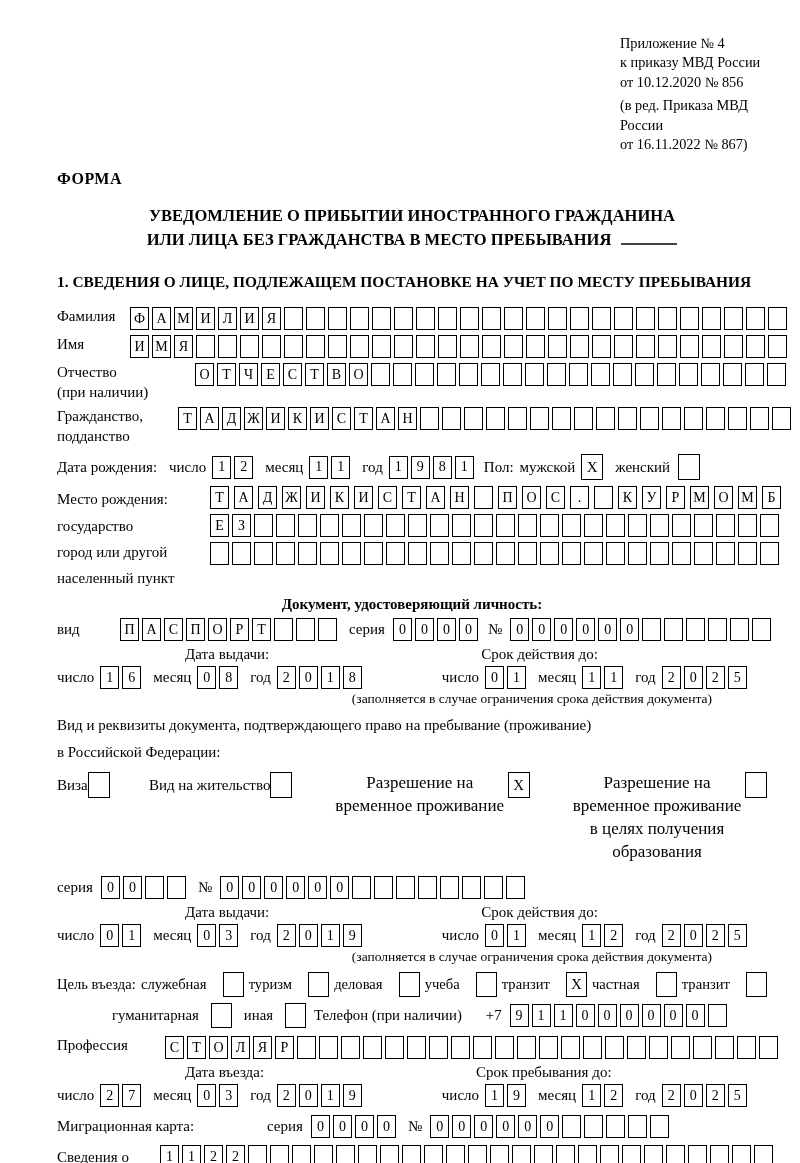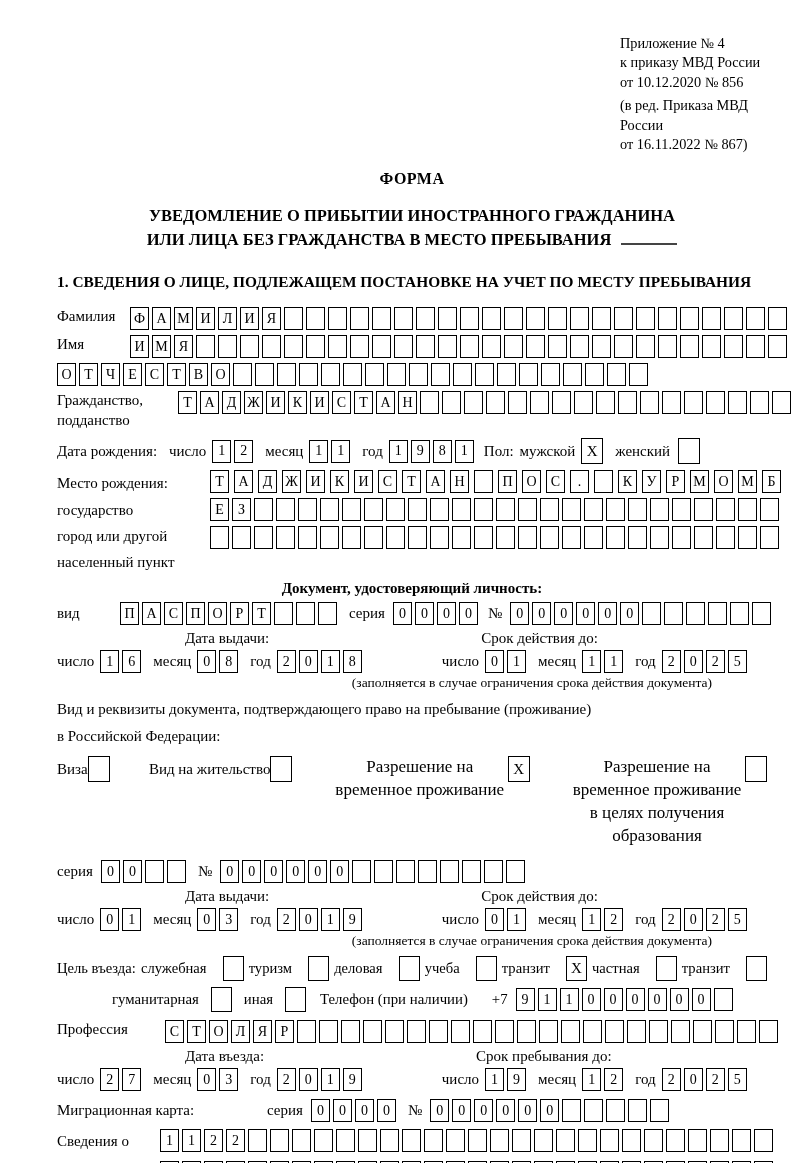--- a/index.html
+++ b/index.html
@@ -1,21 +1,21 @@
 <!DOCTYPE html>
 <html><head>
 <meta charset="utf-8">
 <style>
   html,body{margin:0;padding:0;background:#fff;}
   body{width:800px;height:1163px;font-family:"Liberation Serif",serif;color:#000;overflow:hidden;}
   .page{box-sizing:border-box;width:800px;height:1163px;padding:34px 33px 0 57px;border-radius:13px;}
 
   .appendix{margin-left:563px;font-size:14.3px;line-height:1.36;}
   .amendment{margin-top:4px;}
-  .forma{text-align:center;font-weight:bold;font-size:16px;margin-top:15px;letter-spacing:.5px;}
+  .forma{text-align:left;font-weight:bold;font-size:16px;margin-top:15px;letter-spacing:.5px;}
 
   .title{text-align:center;font-weight:bold;font-size:16.5px;line-height:1.45;margin-top:16px;}
   .tunder{display:inline-block;width:56px;border-bottom:2px solid #444;margin-left:10px;}
 
   .sech{font-weight:bold;font-size:15.4px;margin:22px 0 16px;}
 
   .frow{display:flex;align-items:flex-start;margin-bottom:5px;}
   .frow.center{align-items:center;}
   .flabel{font-size:15px;line-height:1.3;flex-shrink:0;}
   .w73{width:73px}.w138{width:138px}.w121{width:121px}.w153{width:153px}
@@ -146,20 +146,24 @@
         <span class="cell"></span>
         <span class="cell"></span>
         <span class="cell"></span>
         <span class="cell"></span>
         <span class="cell"></span>
         <span class="cell"></span>
       </div>
   </div>
 
   <div class="frow">
+    <div class="flabel w138">
+      <div>Отчество</div>
+      <div>(при наличии)</div>
+    </div>
     <div class="cells">
         <span class="cell">О</span>
         <span class="cell">Т</span>
         <span class="cell">Ч</span>
         <span class="cell">Е</span>
         <span class="cell">С</span>
         <span class="cell">Т</span>
         <span class="cell">В</span>
         <span class="cell">О</span>
         <span class="cell"></span>
@@ -553,21 +557,21 @@
         <span>транзит</span>
         <span class="cbox cboxS"></span>
       </span>
   </div>
 
   <div class="purpose2">
     <span>гуманитарная</span>
     <span class="cbox cboxS ml12"></span>
     <span class="ml12">иная</span>
     <span class="cbox cboxS ml12"></span>
-    <span style="margin-left:14px;">Телефон (при наличии)</span>
+    <span style="margin-left:8px;">Телефон (при наличии)</span>
     <span style="margin-left:24px;margin-right:8px;">+7</span>
     <span class="cells">
         <span class="cell">9</span>
         <span class="cell">1</span>
         <span class="cell">1</span>
         <span class="cell">0</span>
         <span class="cell">0</span>
         <span class="cell">0</span>
         <span class="cell">0</span>
         <span class="cell">0</span>

